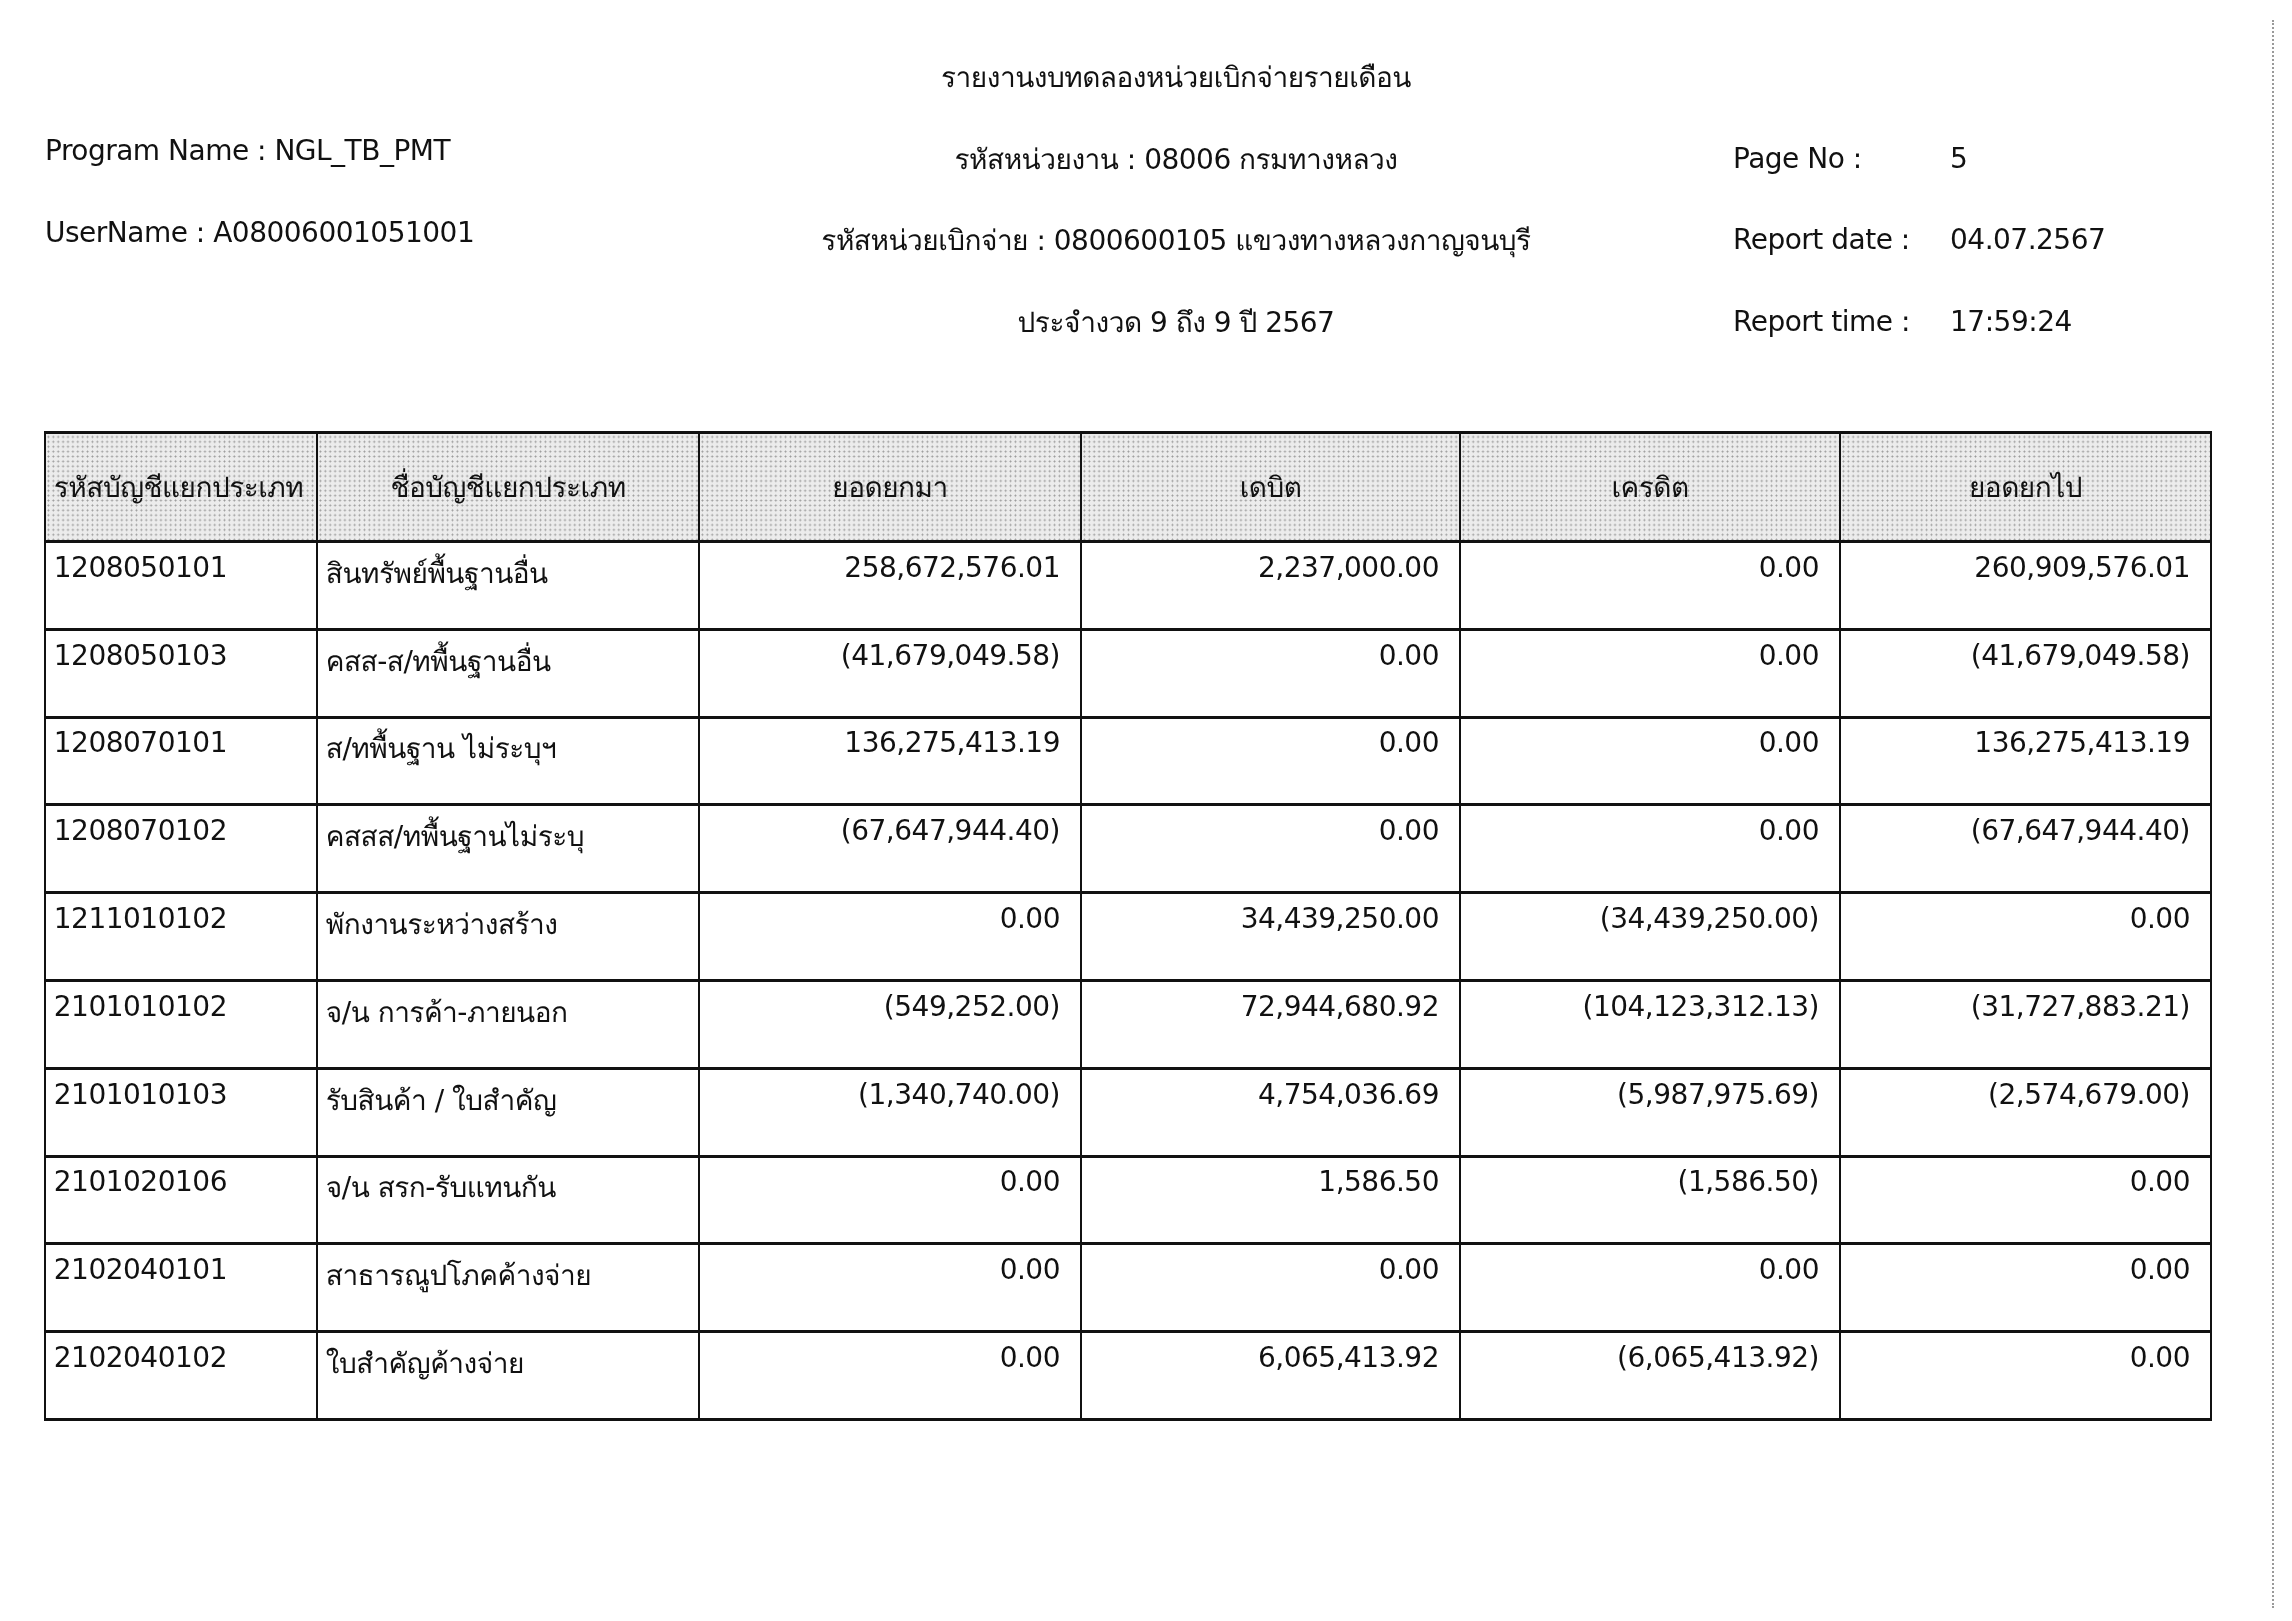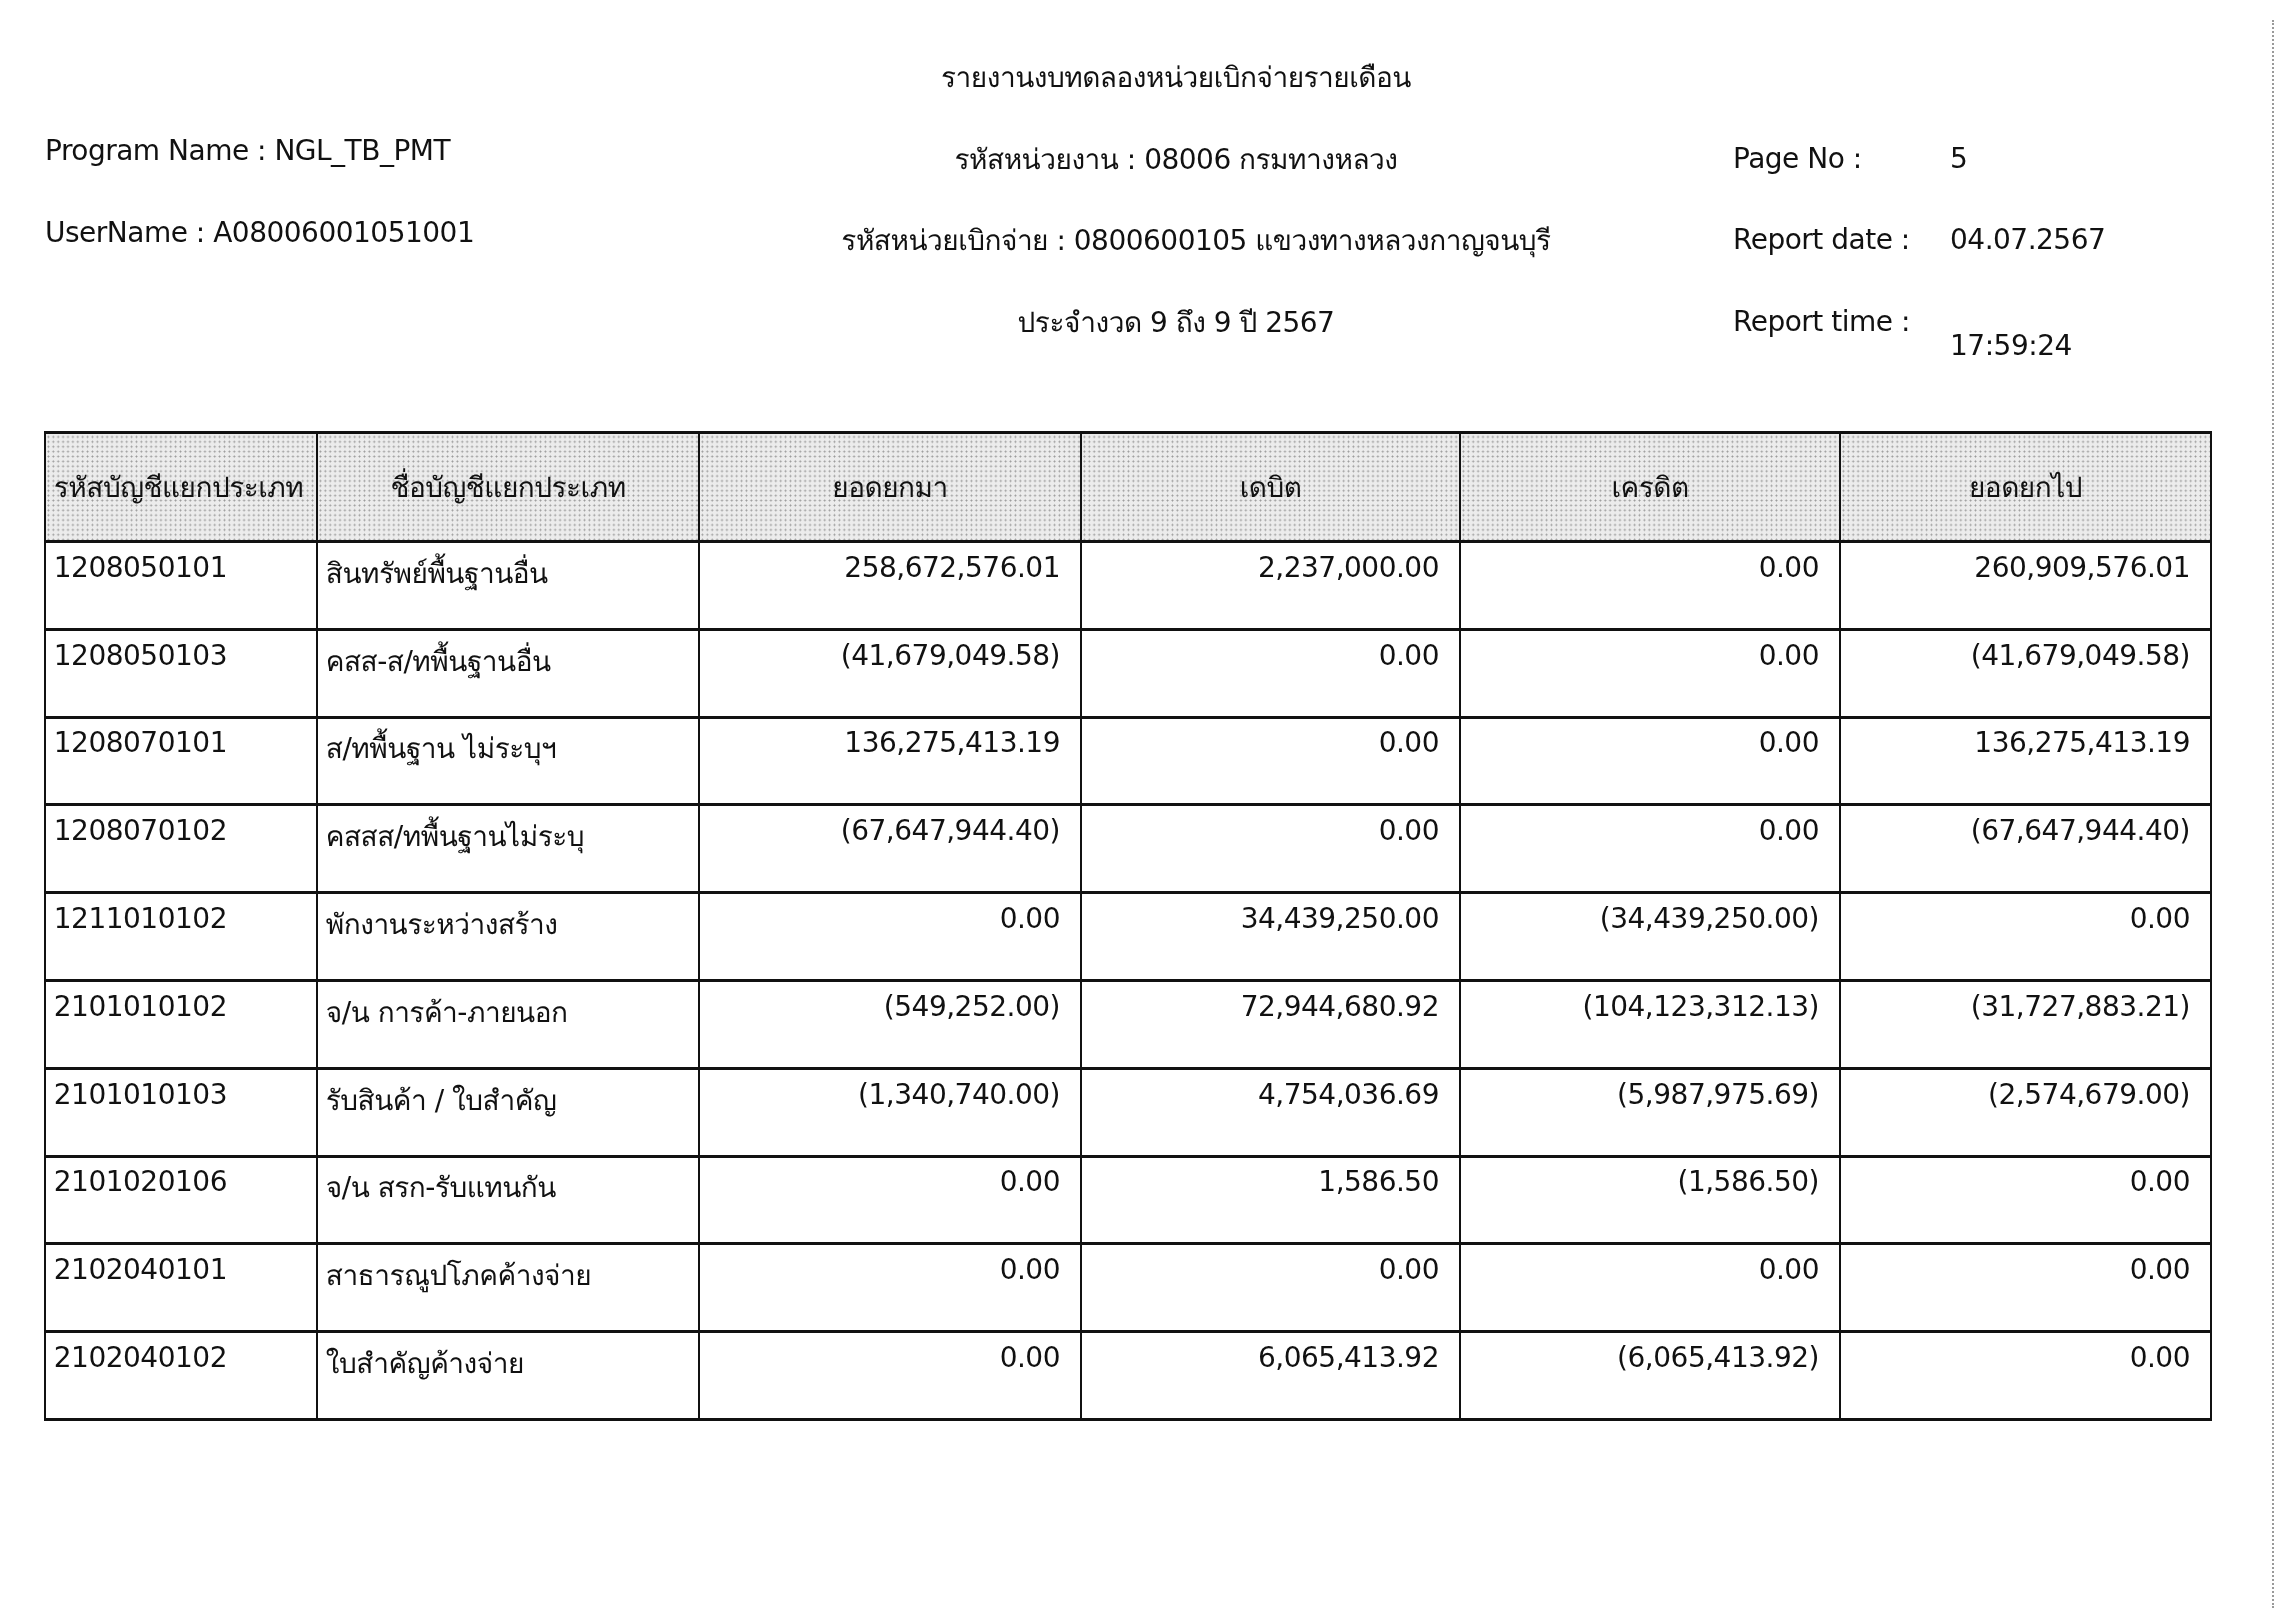--- a/index.html
+++ b/index.html
@@ -32,27 +32,27 @@
 <div class="page-edge"></div>
 
 <div class="txt center" style="left:1176px; top:55px;">รายงานงบทดลองหน่วยเบิกจ่ายรายเดือน</div>
 
 <div class="txt" style="left:45px; top:134px;">Program Name : NGL_TB_PMT</div>
 <div class="txt center" style="left:1176px; top:137px;">รหัสหน่วยงาน : 08006 กรมทางหลวง</div>
 <div class="txt" style="left:1733px; top:142px;">Page No :</div>
 <div class="txt" style="left:1950px; top:142px;">5</div>
 
 <div class="txt" style="left:45px; top:216px;">UserName : A08006001051001</div>
-<div class="txt center" style="left:1176px; top:218px;margin-left:20px;">รหัสหน่วยเบิกจ่าย : 0800600105 แขวงทางหลวงกาญจนบุรี</div>
+<div class="txt center" style="left:1176px; top:218px;">รหัสหน่วยเบิกจ่าย : 0800600105 แขวงทางหลวงกาญจนบุรี</div>
 <div class="txt" style="left:1733px; top:223px;">Report date :</div>
 <div class="txt" style="left:1950px; top:223px;">04.07.2567</div>
 
 <div class="txt center" style="left:1176px; top:300px;">ประจำงวด 9 ถึง 9 ปี 2567</div>
 <div class="txt" style="left:1733px; top:305px;">Report time :</div>
-<div class="txt" style="left:1950px; top:305px;margin-top:24px;">17:59:24</div>
+<div class="txt" style="left:1950px; top:305px;">17:59:24</div>
 
 <table class="tb">
   <colgroup>
     <col style="width:272px">
       <col style="width:382px">
       <col style="width:382px">
     <col style="width:379px">
       <col style="width:380px">
       <col style="width:371px">
   </colgroup>

